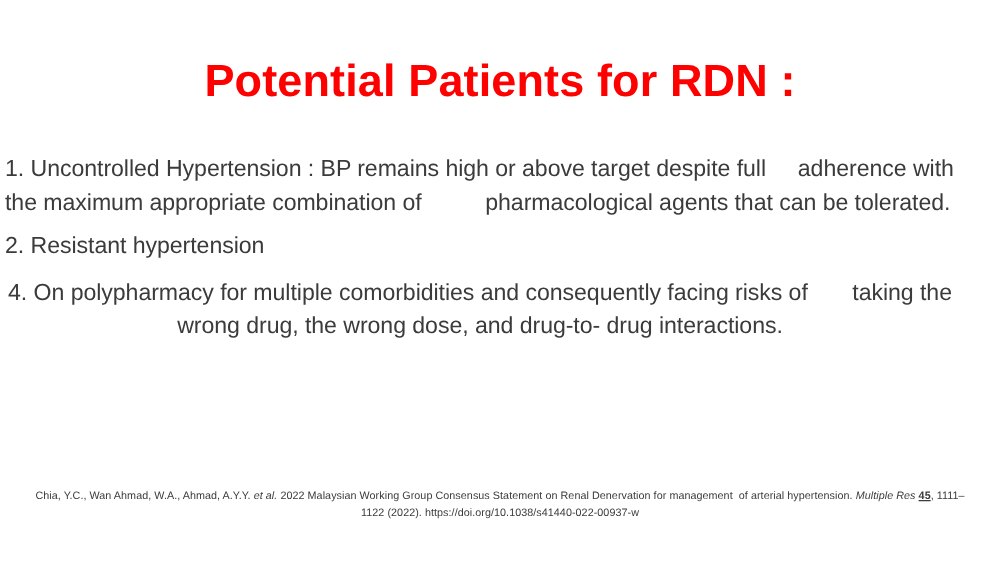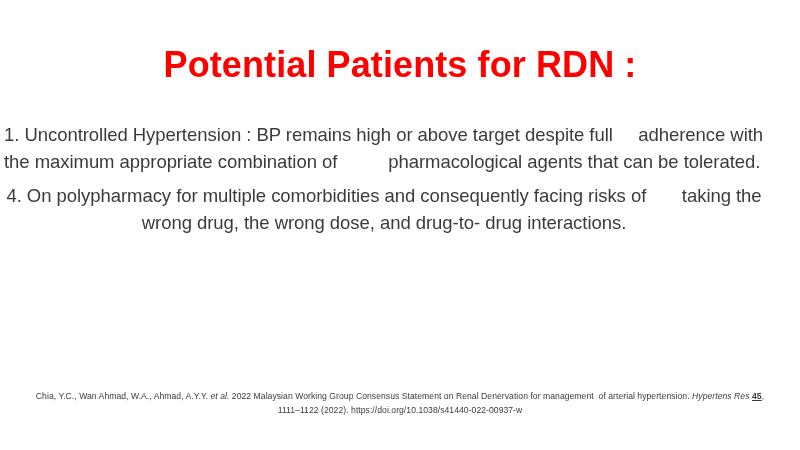--- a/index.html
+++ b/index.html
@@ -79,18 +79,19 @@
 </style>
 </head>
 <body>
 
 <div class="slide">
 
   <h1 class="slide-title">Potential Patients for RDN :</h1>
 
   <div class="body-block">
     <p class="list-item item-1">1. Uncontrolled Hypertension : BP remains high or above target despite full     adherence with the maximum appropriate combination of          pharmacological agents that can be tolerated.</p>
+    <p class="list-item item-2">2. Resistant hypertension</p>
     <p class="list-item item-4">4. On polypharmacy for multiple comorbidities and consequently facing risks of       taking the wrong drug, the wrong dose, and drug-to- drug interactions.</p>
   </div>
 
-  <div class="citation"><span>Chia, Y.C., Wan Ahmad, W.A., Ahmad, A.Y.Y. </span><span class="it">et al.</span><span> 2022 Malaysian Working Group Consensus Statement on Renal Denervation for management  of arterial hypertension. </span><span class="it">Hypertens Res</span><span>&nbsp;</span><span class="bd">45</span><span>, 1111–1122 (2022). https://doi.org/10.1038/s41440-022-00937-w</span></div>
+  <div class="citation"><span>Chia, Y.C., Wan Ahmad, W.A., Ahmad, A.Y.Y. </span><span class="it">et al.</span><span> 2022 Malaysian Working Group Consensus Statement on Renal Denervation for management  of arterial hypertension. </span><span class="it">Multiple Res</span><span>&nbsp;</span><span class="bd">45</span><span>, 1111–1122 (2022). https://doi.org/10.1038/s41440-022-00937-w</span></div>
 
 </div>
 
 </body></html>

